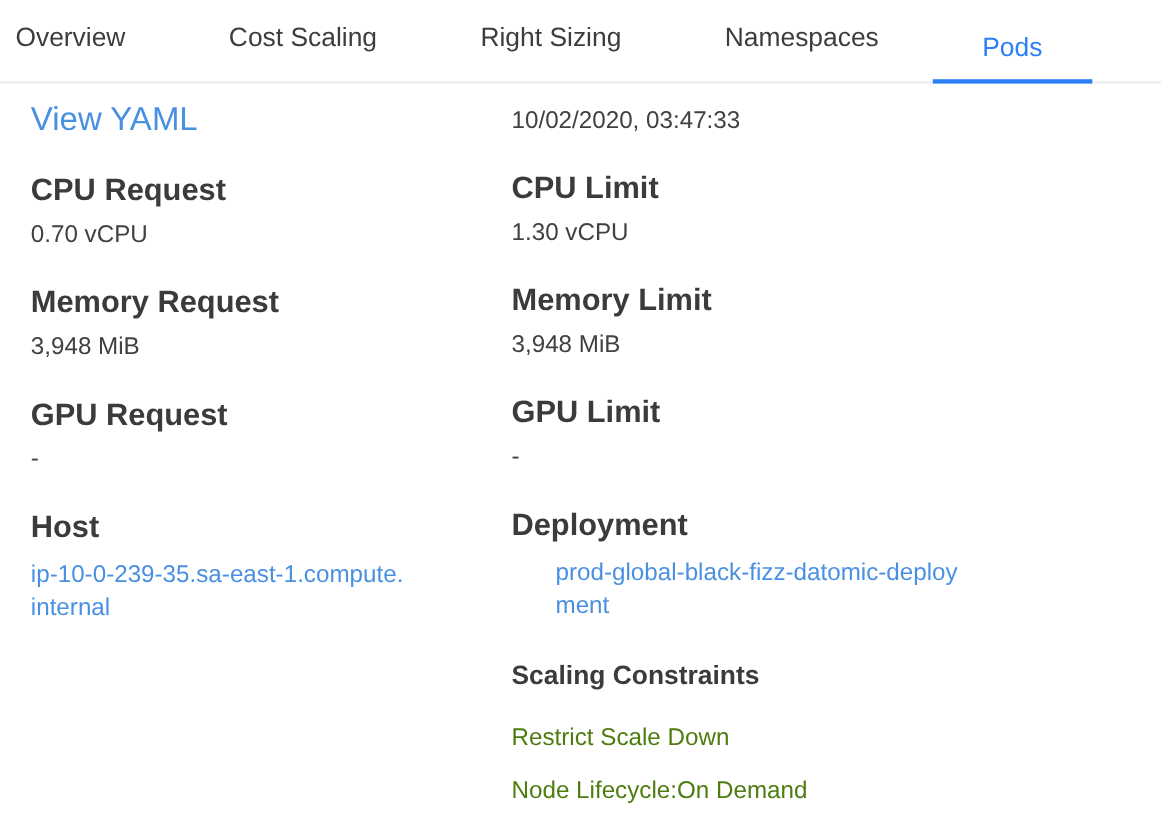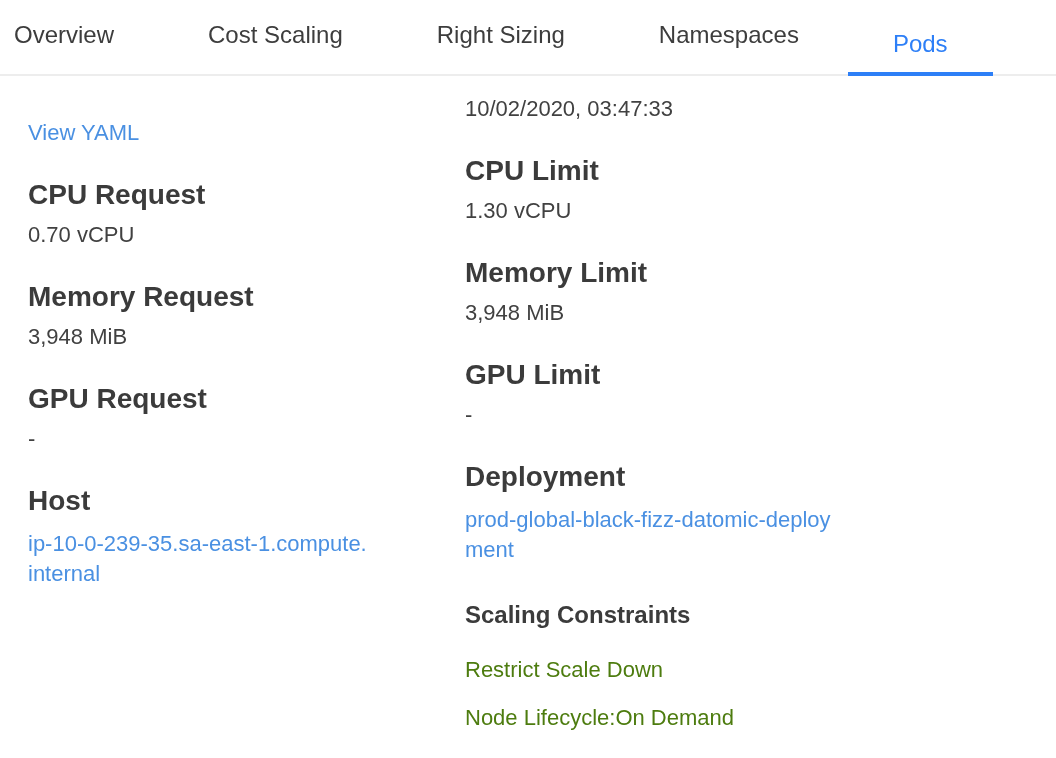--- a/index.html
+++ b/index.html
@@ -54,32 +54,31 @@
     line-height: 24px;
     color: #414141;
   }
   .link {
     color: #4a90e2;
     text-decoration: none;
     cursor: pointer;
   }
   .top-link {
     display: inline-block;
-    font-size: 22px;
+    font-size: 30px;
     line-height: 24px;
-    margin-top: 24px;
   }
   .link-value {
     display: block;
     font-size: 22px;
     line-height: 30px;
     word-break: break-all;
   }
   .host-link { max-width: 342px; }
-  .deploy-link { max-width: 378px; }
+  .deploy-link { max-width: 378px; margin-left: 40px; }
 
   .scaling-heading {
     font-size: 24px;
     line-height: 24px;
     font-weight: 700;
     color: #3b3b3b;
     margin-bottom: 29px;
   }
   .scaling-item {
     font-size: 22px;

